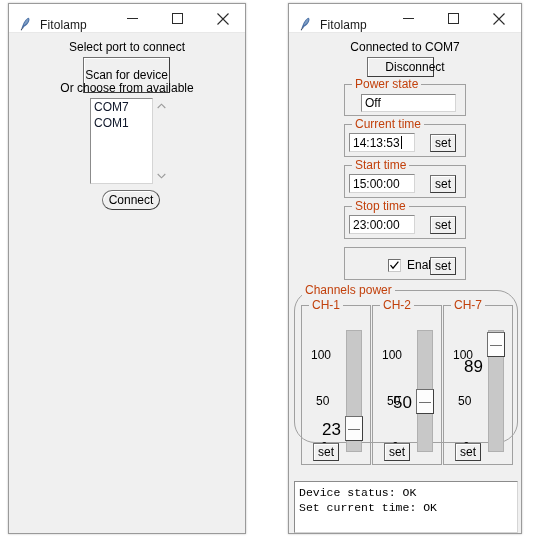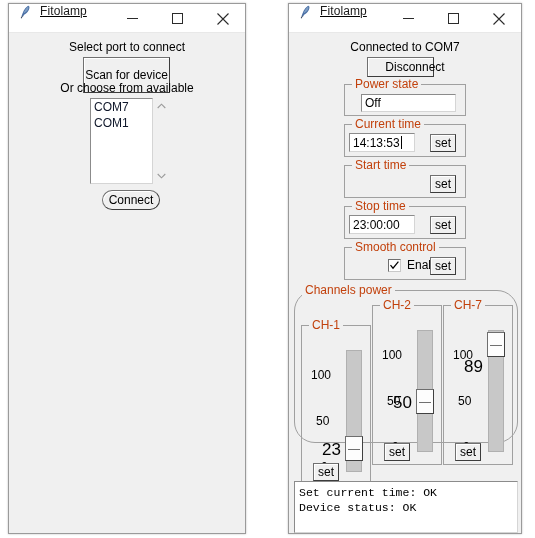--- a/index.html
+++ b/index.html
@@ -24,24 +24,23 @@
     background: #f0f0f0;
     border: 1px solid #9a9a9a;
     box-sizing: border-box;
     box-shadow: 0 0 2px rgba(0,0,0,0.25);
   }
   .titlebar {
     height: 29px;
     background: #ffffff;
     border-bottom: 1px solid #e8e8e8;
     display: flex;
-    align-items: flex-start;
+    align-items: flex-end;
     box-sizing: border-box;
     position: relative;
-    text-decoration: underline;
   }
   .title-icon {
     width: 16px;
     height: 16px;
     margin-left: 8px;
     margin-right: 7px;
     flex: 0 0 auto;
     display: block;
   }
   .title-text {
@@ -352,46 +351,46 @@
         <span class="gb-title">Current time</span>
         <div class="entry" style="position:absolute; left:4px; top:8px; width:66px; height:19px;">
           <span>14:13:53</span>
             <span class="caret"></span>
         </div>
         <div class="btn" style="position:absolute; left:85px; top:9px; width:26px; height:18px;">set</div>
       </div>
 
       <div class="groupbox" style="left:55px; top:132px; width:122px; height:33px;">
         <span class="gb-title">Start time</span>
+        <div class="entry" style="position:absolute; left:4px; top:8px; width:66px; height:19px;">15:00:00</div>
         <div class="btn" style="position:absolute; left:85px; top:9px; width:26px; height:18px;">set</div>
       </div>
 
       <div class="groupbox" style="left:55px; top:173px; width:122px; height:33px;">
         <span class="gb-title">Stop time</span>
         <div class="entry" style="position:absolute; left:4px; top:8px; width:66px; height:19px;">23:00:00</div>
         <div class="btn" style="position:absolute; left:85px; top:9px; width:26px; height:18px;">set</div>
       </div>
 
       <div class="groupbox" style="left:55px; top:214px; width:122px; height:33px;">
-        <span class="gb-title">Smooth control</span>
         <div class="checkbox-row" style="left:8px; top:10px;padding-left:35px;">
           <span class="cb-box">
             <svg width="11" height="11" viewBox="0 0 11 11" style="position:absolute;left:0;top:0;">
               <path d="M1.5 5.2 L4.0 8.2 L9.4 1.6" fill="none" stroke="#000" stroke-width="1.2"></path>
             </svg>
           </span>
           <span class="cb-label">Enabled</span>
         </div>
         <div class="btn" style="position:absolute; left:85px; top:9px; width:26px; height:18px;">set</div>
       </div>
 
       <div class="groupbox" style="left:5px; top:257px; width:224px; height:153px;border-radius:21px;">
         <span class="gb-title">Channels power</span>
 
-        <div class="groupbox" style="left:6px; top:14px; width:70px; height:160px;margin-top:20px;">
+        <div class="groupbox" style="left:6px; top:14px; width:70px; height:160px;">
           <span class="gb-title">CH-1</span>
           <span class="scale-tick" style="left:9px; top:42px;">100</span>
           <span class="scale-tick" style="left:14px; top:88px;">50</span>
           <span class="scale-tick" style="left:19px; top:134px;">0</span>
           <div class="scale-trough" style="left:44px; top:24px; width:16px; height:122px;"></div>
           <span class="scale-value" style="left:20px; top:114px; width:18px;">23</span>
           <div class="scale-handle" style="left:43px; top:110px; width:18px; height:25px;"></div>
           <div class="btn" style="position:absolute; left:11px; top:137px; width:26px; height:18px;">set</div>
         </div>
 
@@ -412,19 +411,19 @@
           <span class="scale-tick" style="left:14px; top:88px;">50</span>
           <span class="scale-tick" style="left:19px; top:134px;">0</span>
           <div class="scale-trough" style="left:44px; top:24px; width:16px; height:122px;"></div>
           <span class="scale-value" style="left:20px; top:51px; width:18px;">89</span>
           <div class="scale-handle" style="left:43px; top:26px; width:18px; height:25px;"></div>
           <div class="btn" style="position:absolute; left:11px; top:137px; width:26px; height:18px;">set</div>
         </div>
       </div>
 
       <div class="logbox" style="left:5px; top:448px; width:224px; height:52px;">
+        <div class="logline">Device status: OK</div>
         <div class="logline">Set current time: OK</div>
-        <div class="logline">Device status: OK</div>
       </div>
     </div>
   </div>
 
 </div>
 
 </body></html>

